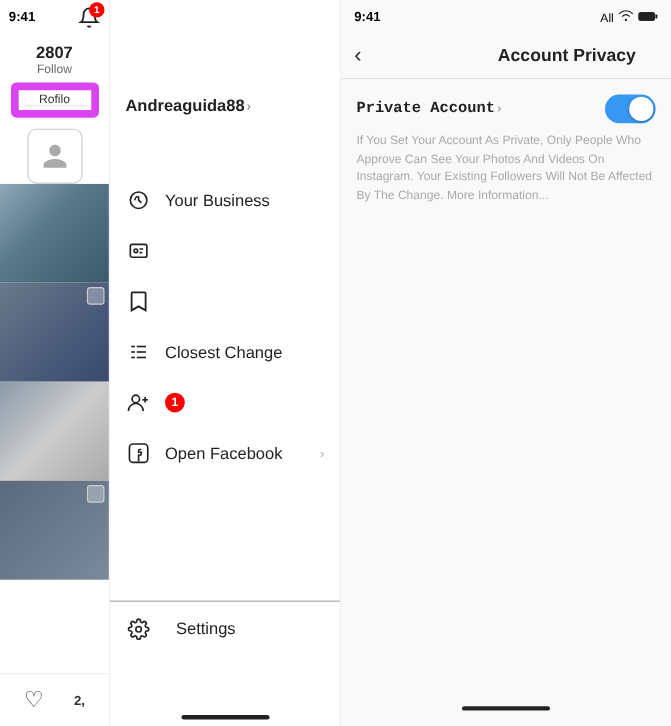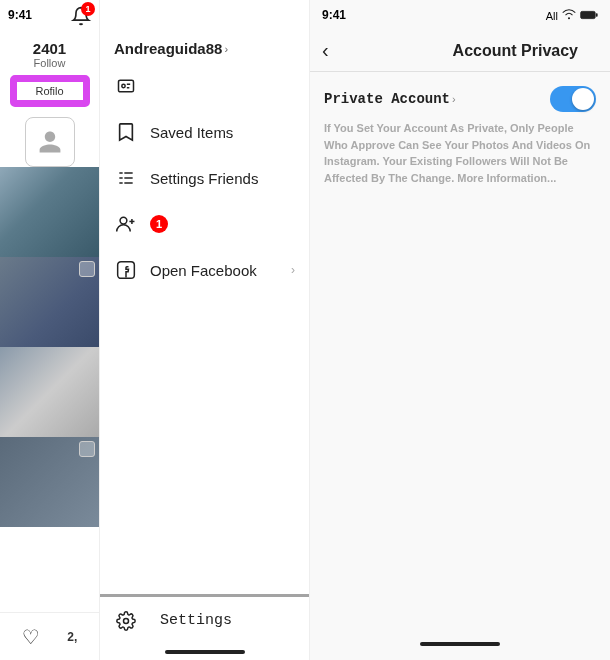--- a/index.html
+++ b/index.html
@@ -167,20 +167,21 @@
     }
 
     
     .middle-panel {
       width: 210px;
       height: 660px;
       background: #fff;
       border-right: 1px solid #eee;
       display: flex;
       flex-direction: column;
+      gap: 48px;
     }
 
     .status-bar-mid {
       width: 100%;
       height: 30px;
       display: flex;
       align-items: center;
       padding: 0 12px;
     }
 
@@ -238,26 +239,25 @@
       width: 18px;
       height: 18px;
       font-size: 11px;
       display: flex;
       align-items: center;
       justify-content: center;
       font-weight: bold;
     }
 
     .settings-row {
-      border-top: 3px solid #a3a3a3;
+      border-top: 1px solid #a3a3a3;
       display: flex;
       align-items: center;
       padding: 12px 14px;
       height: 50px;
-      font-family: Liberation Mono, monospace;
     }
 
     .settings-label {
       font-size: 15px;
       color: #222;
       margin-left: 10px;
     }
 
     .bottom-indicator-mid {
       height: 4px;
@@ -367,21 +367,20 @@
       top: 2px;
       right: 2px;
       box-shadow: 0 1px 3px rgba(0,0,0,0.3);
     }
 
     .privacy-desc {
       font-size: 11px;
       color: #aaa;
       line-height: 1.5;
       margin-top: 2px;
-      font-weight: bold;
     }
 
     .bottom-indicator-right {
       height: 4px;
       background: #222;
       width: 80px;
       border-radius: 2px;
       margin: 6px auto;
     }
 
@@ -404,21 +403,21 @@
       <svg width="20" height="20" viewBox="0 0 24 24" fill="none" stroke="#222" stroke-width="2">
         <path d="M18 8A6 6 0 0 0 6 8c0 7-3 9-3 9h18s-3-2-3-9"></path>
         <path d="M13.73 21a2 2 0 0 1-3.46 0"></path>
         <line x1="12" y1="2" x2="12" y2="3"></line>
       </svg>
       <span class="notif-badge">1</span>
     </span>
   </div>
 
   <div class="profile-stats">
-    <span class="stat-count">2401</span>
+    <span class="stat-count">2807</span>
     <span class="stat-label">Follow</span>
   </div>
 
   <div class="profile-label">Rofilo</div>
 
   <div class="avatar-placeholder">
     <svg viewBox="0 0 24 24">
       <path d="M12 12c2.7 0 4.8-2.1 4.8-4.8S14.7 2.4 12 2.4 7.2 4.5 7.2 7.2 9.3 12 12 12zm0 2.4c-3.2 0-9.6 1.6-9.6 4.8v2.4h19.2v-2.4c0-3.2-6.4-4.8-9.6-4.8z"></path>
     </svg>
   </div>
@@ -446,52 +445,61 @@
   <div class="status-bar-mid">
   </div>
 
   <div class="username-row">
     <span class="username-text">Andreaguida88</span>
     <span class="username-chevron">›</span>
   </div>
 
   <ul class="menu-list">
 
+    <li class="menu-item">
+      <div class="menu-icon">
+        <svg width="20" height="20" viewBox="0 0 24 24" fill="none" stroke="#222" stroke-width="1.8">
+          <circle cx="12" cy="12" r="9"></circle>
+          <path d="M12 8v4l3 3"></path>
+          <path d="M8 12c0-2.2 1.8-4 4-4"></path>
+        </svg>
+      </div>
+      <span class="menu-label">Your Business</span>
+    </li>
 
     <li class="menu-item">
       <div class="menu-icon">
         <svg width="20" height="20" viewBox="0 0 24 24" fill="none" stroke="#222" stroke-width="1.8">
           <rect x="3" y="5" width="18" height="14" rx="2"></rect>
           <circle cx="9" cy="12" r="2"></circle>
           <path d="M13 10h4M13 14h3"></path>
         </svg>
       </div>
     </li>
 
     <li class="menu-item">
       <div class="menu-icon">
         <svg width="18" height="20" viewBox="0 0 18 22" fill="none" stroke="#222" stroke-width="1.8">
           <path d="M3 2h12a1 1 0 0 1 1 1v17l-7-4-7 4V3a1 1 0 0 1 1-1z"></path>
         </svg>
       </div>
-      <span class="menu-label">Saved Items</span>
     </li>
 
     <li class="menu-item">
       <div class="menu-icon">
         <svg width="20" height="20" viewBox="0 0 24 24" fill="none" stroke="#222" stroke-width="1.8">
           <line x1="4" y1="6" x2="8" y2="6"></line>
           <line x1="10" y1="6" x2="20" y2="6"></line>
           <line x1="4" y1="12" x2="8" y2="12"></line>
           <line x1="10" y1="12" x2="20" y2="12"></line>
           <line x1="4" y1="18" x2="8" y2="18"></line>
           <line x1="10" y1="18" x2="20" y2="18"></line>
         </svg>
       </div>
-      <span class="menu-label">Settings Friends</span>
+      <span class="menu-label">Closest Change</span>
     </li>
 
     <li class="menu-item">
       <div class="menu-icon">
         <svg width="22" height="20" viewBox="0 0 26 22" fill="none" stroke="#222" stroke-width="1.8">
           <circle cx="10" cy="7" r="4"></circle>
           <path d="M2 20c0-4.4 3.6-8 8-8s8 3.6 8 8"></path>
           <line x1="20" y1="5" x2="20" y2="11"></line>
           <line x1="17" y1="8" x2="23" y2="8"></line>
         </svg>

